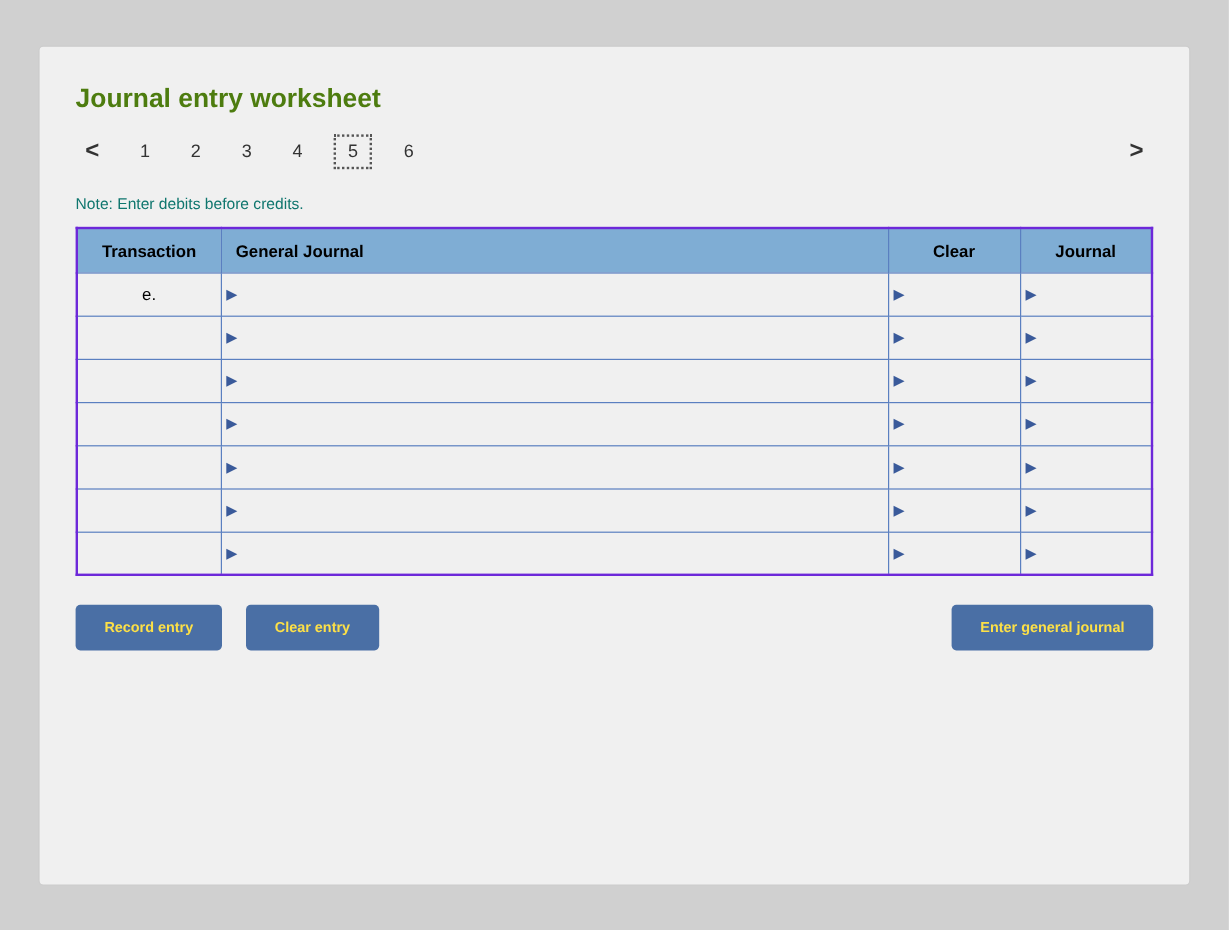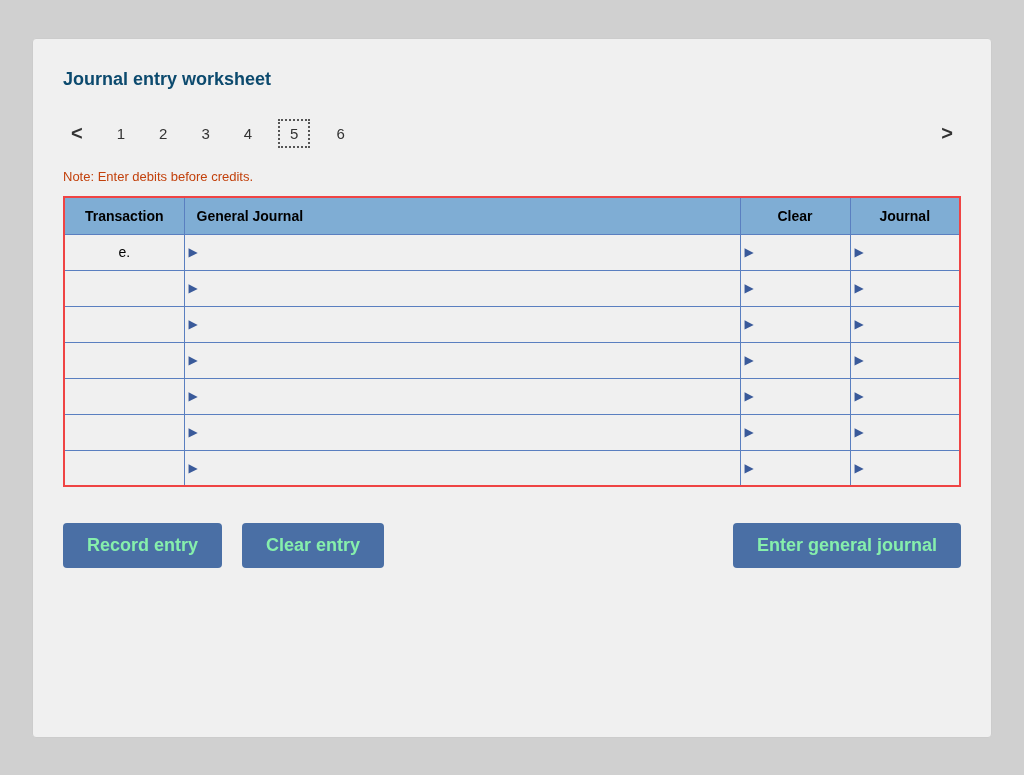--- a/index.html
+++ b/index.html
@@ -15,24 +15,24 @@
     }
     .main-container {
       background: #f0f0f0;
       border: 1px solid #ccc;
       border-radius: 4px;
       padding: 30px 30px 30px 30px;
       width: 960px;
       min-height: 700px;
     }
     .page-title {
-      font-size: 18px;
-      font-weight: bold;
-      color: #0c4a6e;
-      margin-bottom: 28px;
+      font-size: 22px;
+      font-weight: bold;
+      color: #4d7c0f;
+      margin-bottom: 16px;
     }
     .pagination {
       display: flex;
       align-items: center;
       gap: 18px;
       margin-bottom: 20px;
     }
     .nav-arrow {
       font-size: 20px;
       color: #333;
@@ -54,29 +54,29 @@
     .description-box {
       background: #fff;
       border: 1px solid #ccc;
       padding: 18px 20px;
       margin-bottom: 16px;
       font-size: 14px;
       line-height: 1.6;
       color: #111;
     }
     .note-text {
-      color: #c2410c;
+      color: #0f766e;
       font-size: 13px;
       margin-bottom: 12px;
     }
     .journal-table {
       width: 100%;
       border-collapse: collapse;
-      border: 2px solid #ef4444;
-      margin-bottom: 36px;
+      border: 2px solid #6d28d9;
+      margin-bottom: 24px;
     }
     .journal-table thead tr th {
       background: #7fadd4;
       color: #000;
       font-weight: bold;
       padding: 10px 12px;
       border: 1px solid #5a7fc0;
       text-align: center;
     }
     .journal-table thead tr th:first-child {
@@ -134,24 +134,24 @@
     }
     .buttons-row {
       display: flex;
       align-items: center;
       gap: 20px;
     }
     .btn {
       padding: 12px 24px;
       border: none;
       border-radius: 4px;
-      font-size: 18px;
+      font-size: 12px;
       font-weight: bold;
       cursor: pointer;
-      color: #86efac;
+      color: #fde047;
       background: #4a6fa5;
     }
     .btn-right {
       margin-left: auto;
     }
     .spacer { flex: 1; }
   </style>
 </head>
 <body>
 

